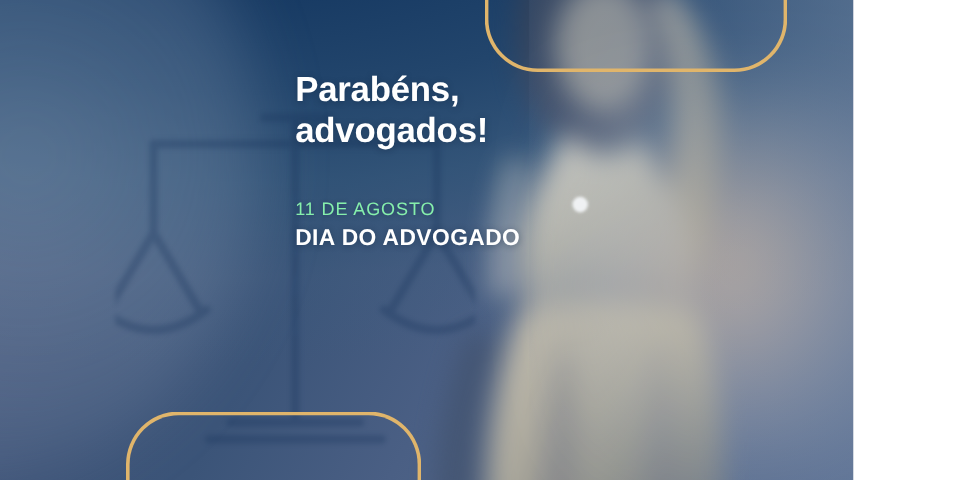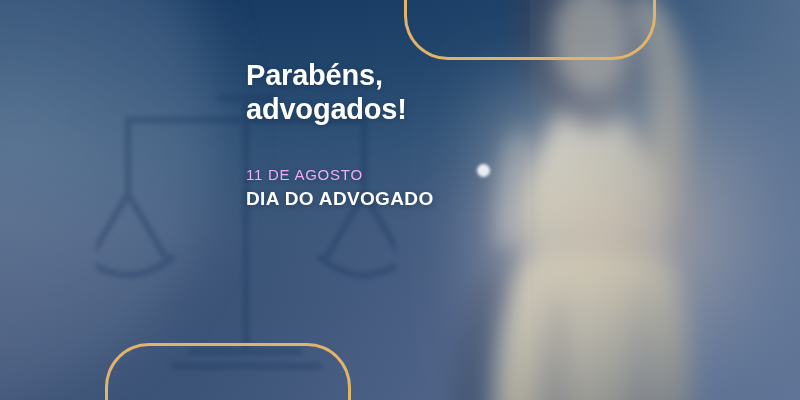--- a/index.html
+++ b/index.html
@@ -5,21 +5,21 @@
 <style>
   html, body {
     margin: 0;
     padding: 0;
     background: #ffffff;
   }
   * { box-sizing: border-box; }
 
   .banner {
     position: relative;
-    width: 800px;
+    width: 711px;
     height: 400px;
     overflow: hidden;
     font-family: "Liberation Sans", "DejaVu Sans", sans-serif;
     background: #4e6184;
     -webkit-font-smoothing: antialiased;
   }
 
   
 
   
@@ -182,21 +182,21 @@
 
   .subhead {
     margin-top: 36px;
   }
 
   .date-block {
     margin-top: 40px;
   }
   .date-line {
     margin: 0;
-    color: #f0abfc;
+    color: #86efac;
     font-size: 15px;
     font-weight: 400;
     letter-spacing: 0.75px;
     line-height: 1.25;
     text-shadow: 0 1px 4px rgba(14,32,54,0.4);
   }
   .event-line {
     margin: 3px 0 4px 0;
     color: #ffffff;
     font-size: 19px;

